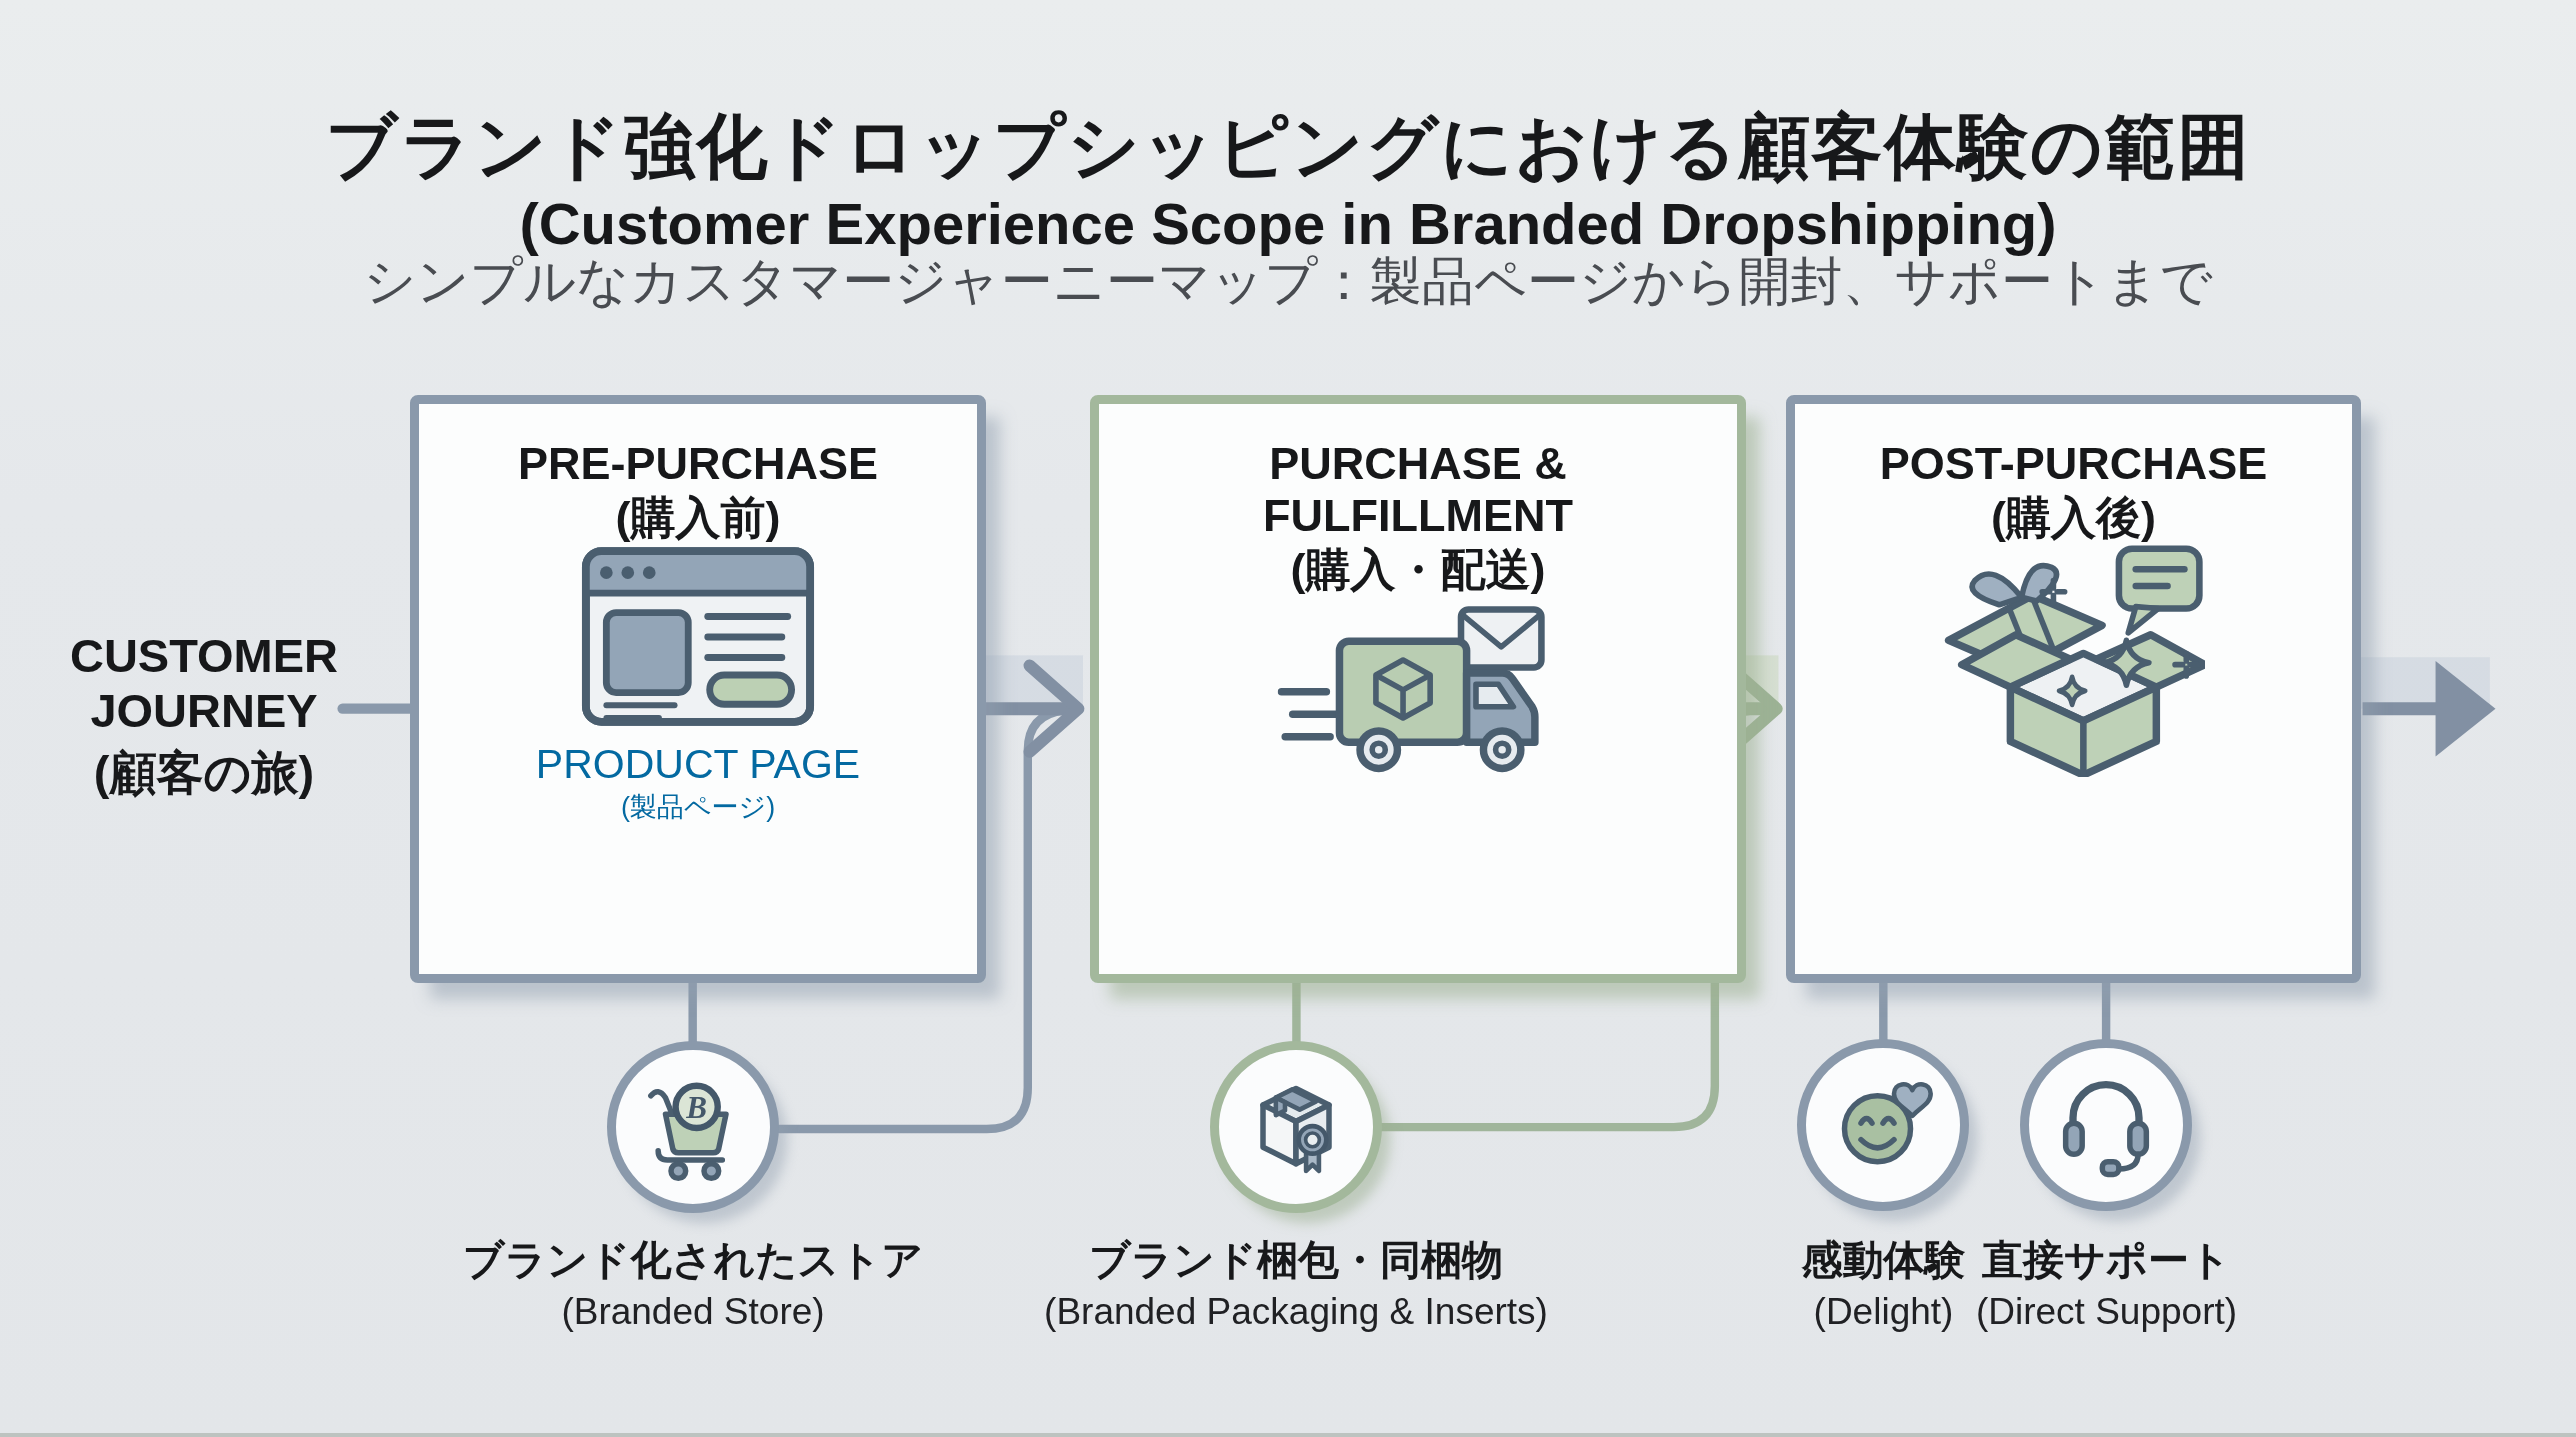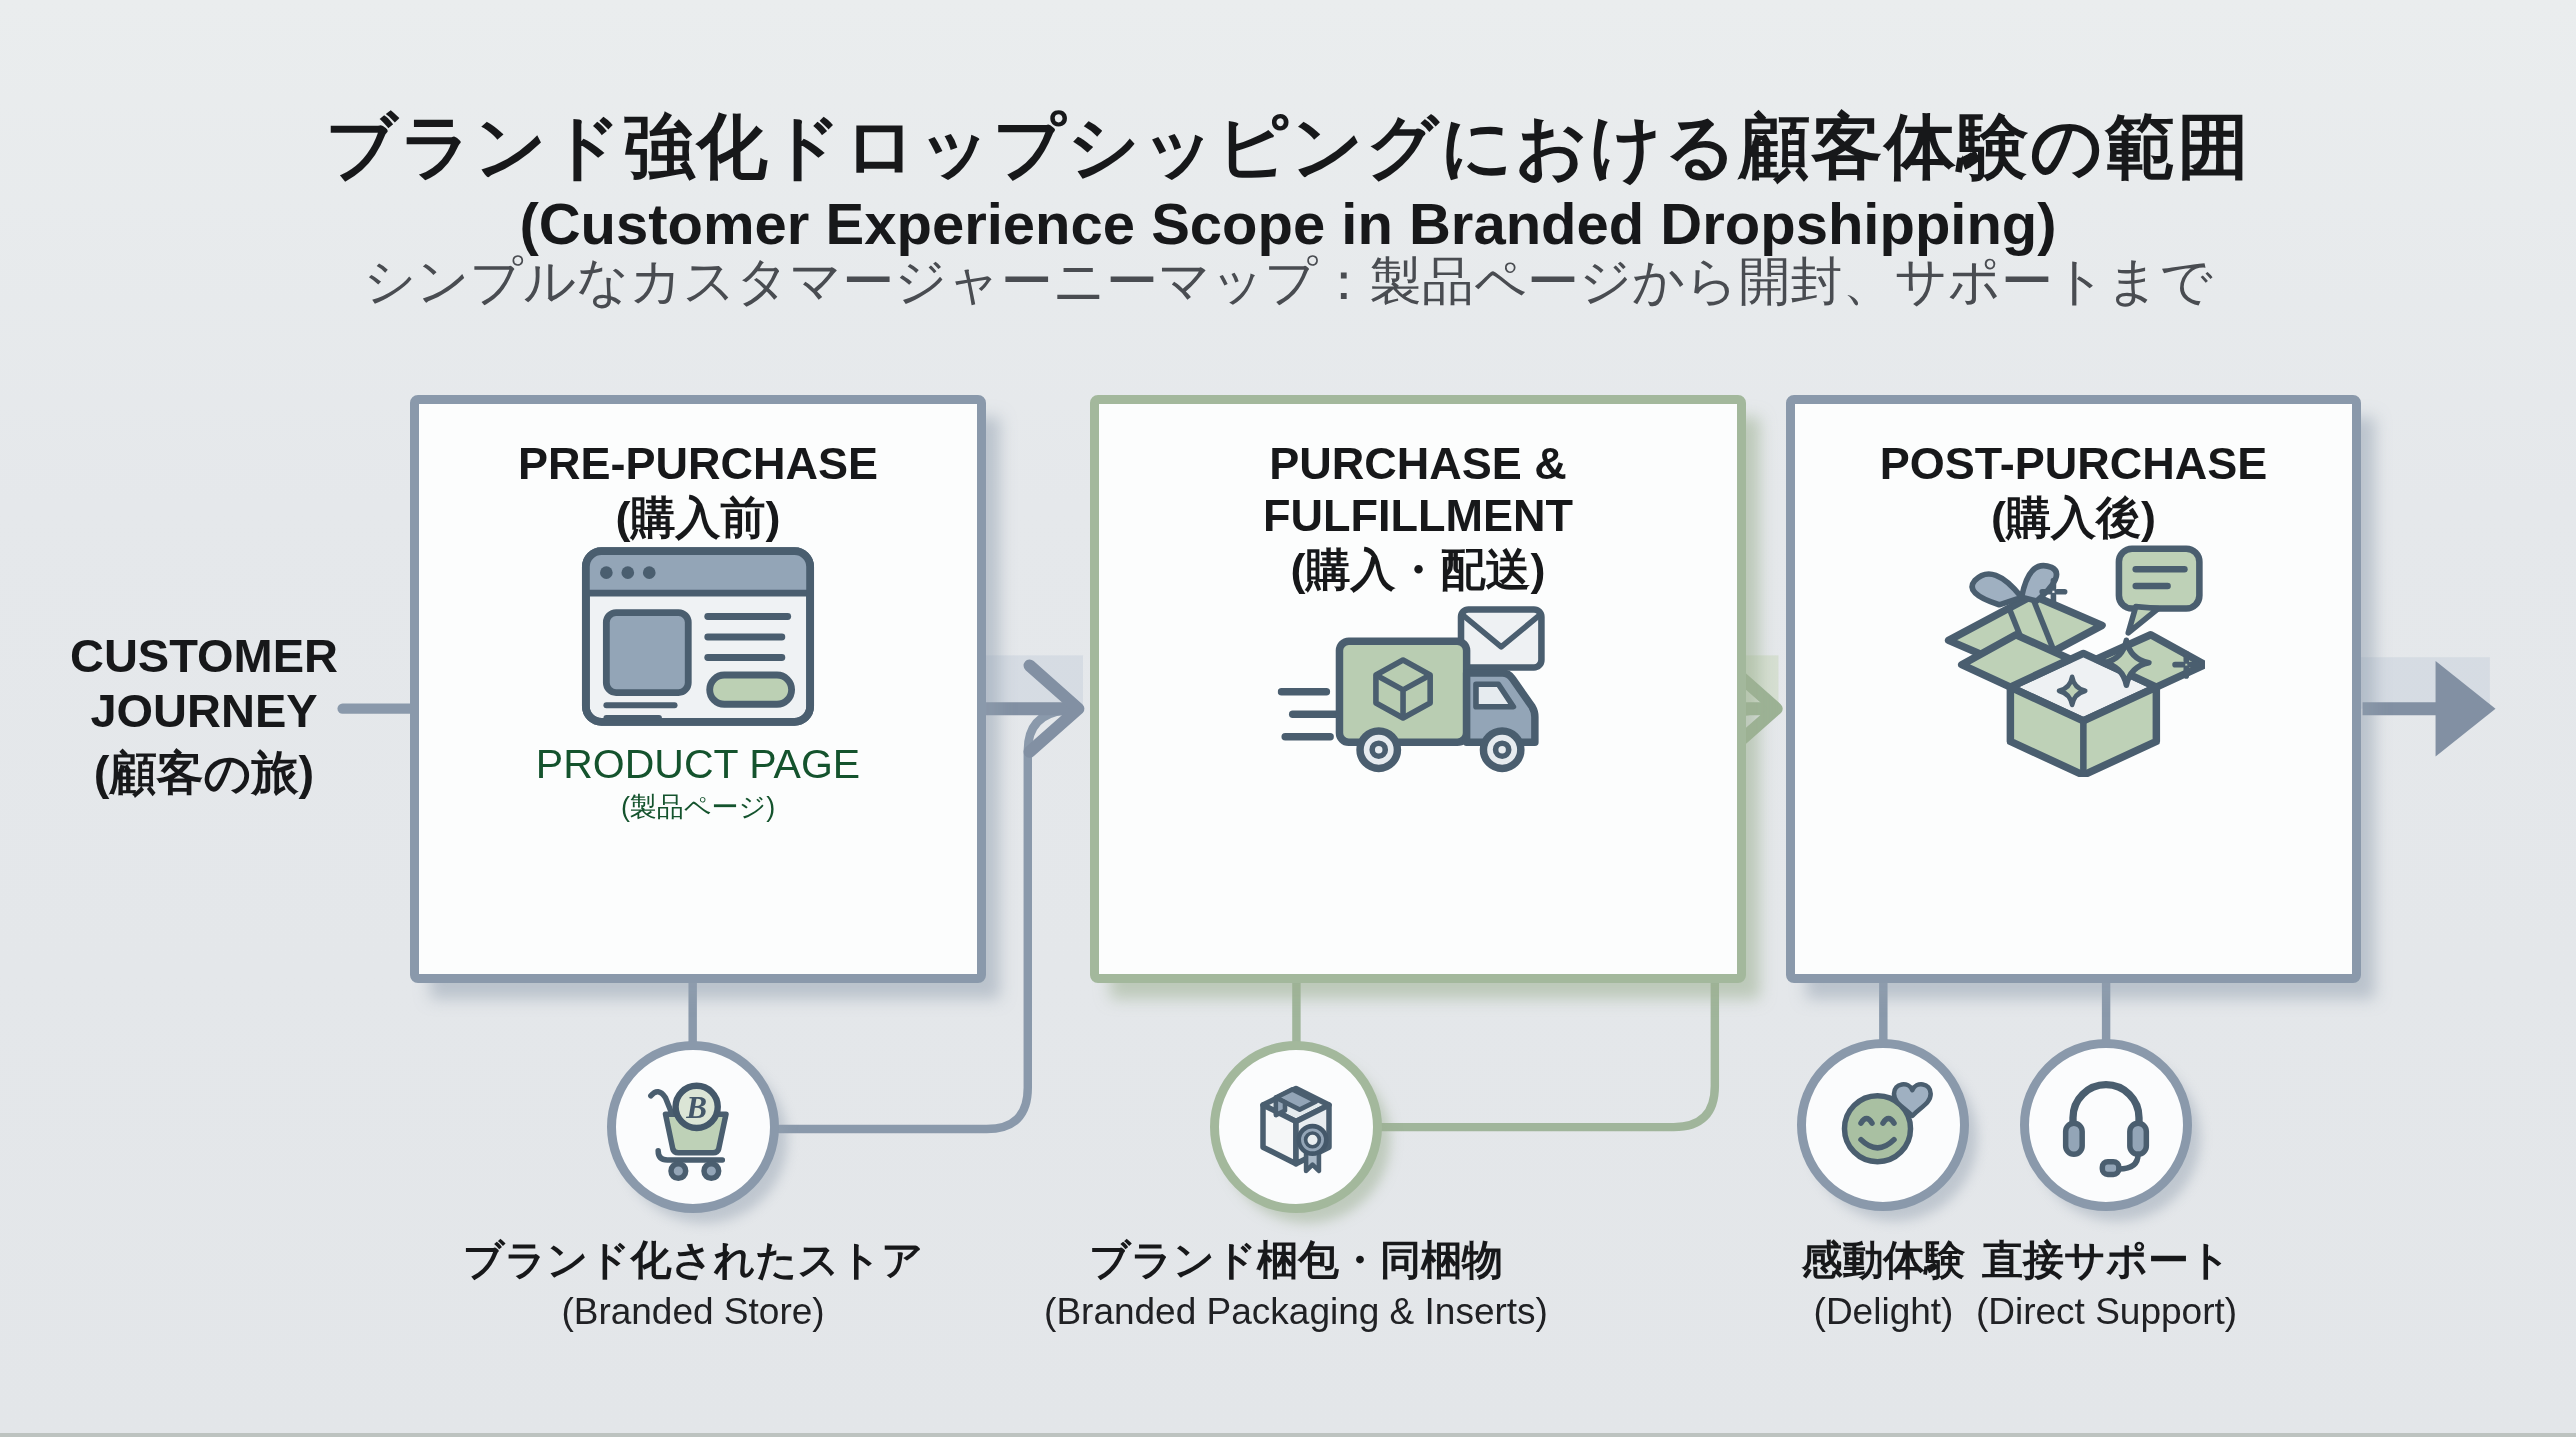--- a/index.html
+++ b/index.html
@@ -26,21 +26,21 @@
   .card2{left:1090px;width:656px;border-color:#a3b89c;
     box-shadow:17px 19px 15px -3.7px rgba(156,176,146,0.55);}
   .card3{left:1786px;width:575px;}
   .card-header{position:absolute;top:34px;left:0;width:100%;text-align:center;font-weight:bold;}
   .ch-en{font-size:45px;line-height:1.16;margin:0 auto;max-width:505px;}
   .ch-jp{font-size:45px;line-height:1.16;margin-top:1.9px;}
   .card-icon{position:absolute;left:50%;transform:translateX(-50%);}
   .icon-browser{top:142px;}
   .icon-truck{top:198px;}
   .icon-gift{top:139px;}
-  .card-caption{position:absolute;top:337px;left:0;width:100%;text-align:center;color:#14532d;}
+  .card-caption{position:absolute;top:337px;left:0;width:100%;text-align:center;color:#0369a1;}
   .cc-en{font-size:41px;}
   .cc-jp{font-size:27px;margin-top:1px;}
 
   .circle{position:absolute;width:172px;height:172px;border-radius:50%;background:#fbfcfd;
     border:9.4px solid #8a99ab;box-sizing:border-box;display:flex;align-items:center;justify-content:center;
     box-shadow:11.2px 13px 11.2px -2.8px rgba(146,160,176,0.45);}
   .c1{left:607px;top:1041px;}
   .c2{left:1210px;top:1041px;border-color:#a3b89c;box-shadow:11.2px 13px 11.2px -2.8px rgba(156,176,146,0.5);}
   .c3{left:1797px;top:1039px;}
   .c4{left:2020px;top:1039px;}

